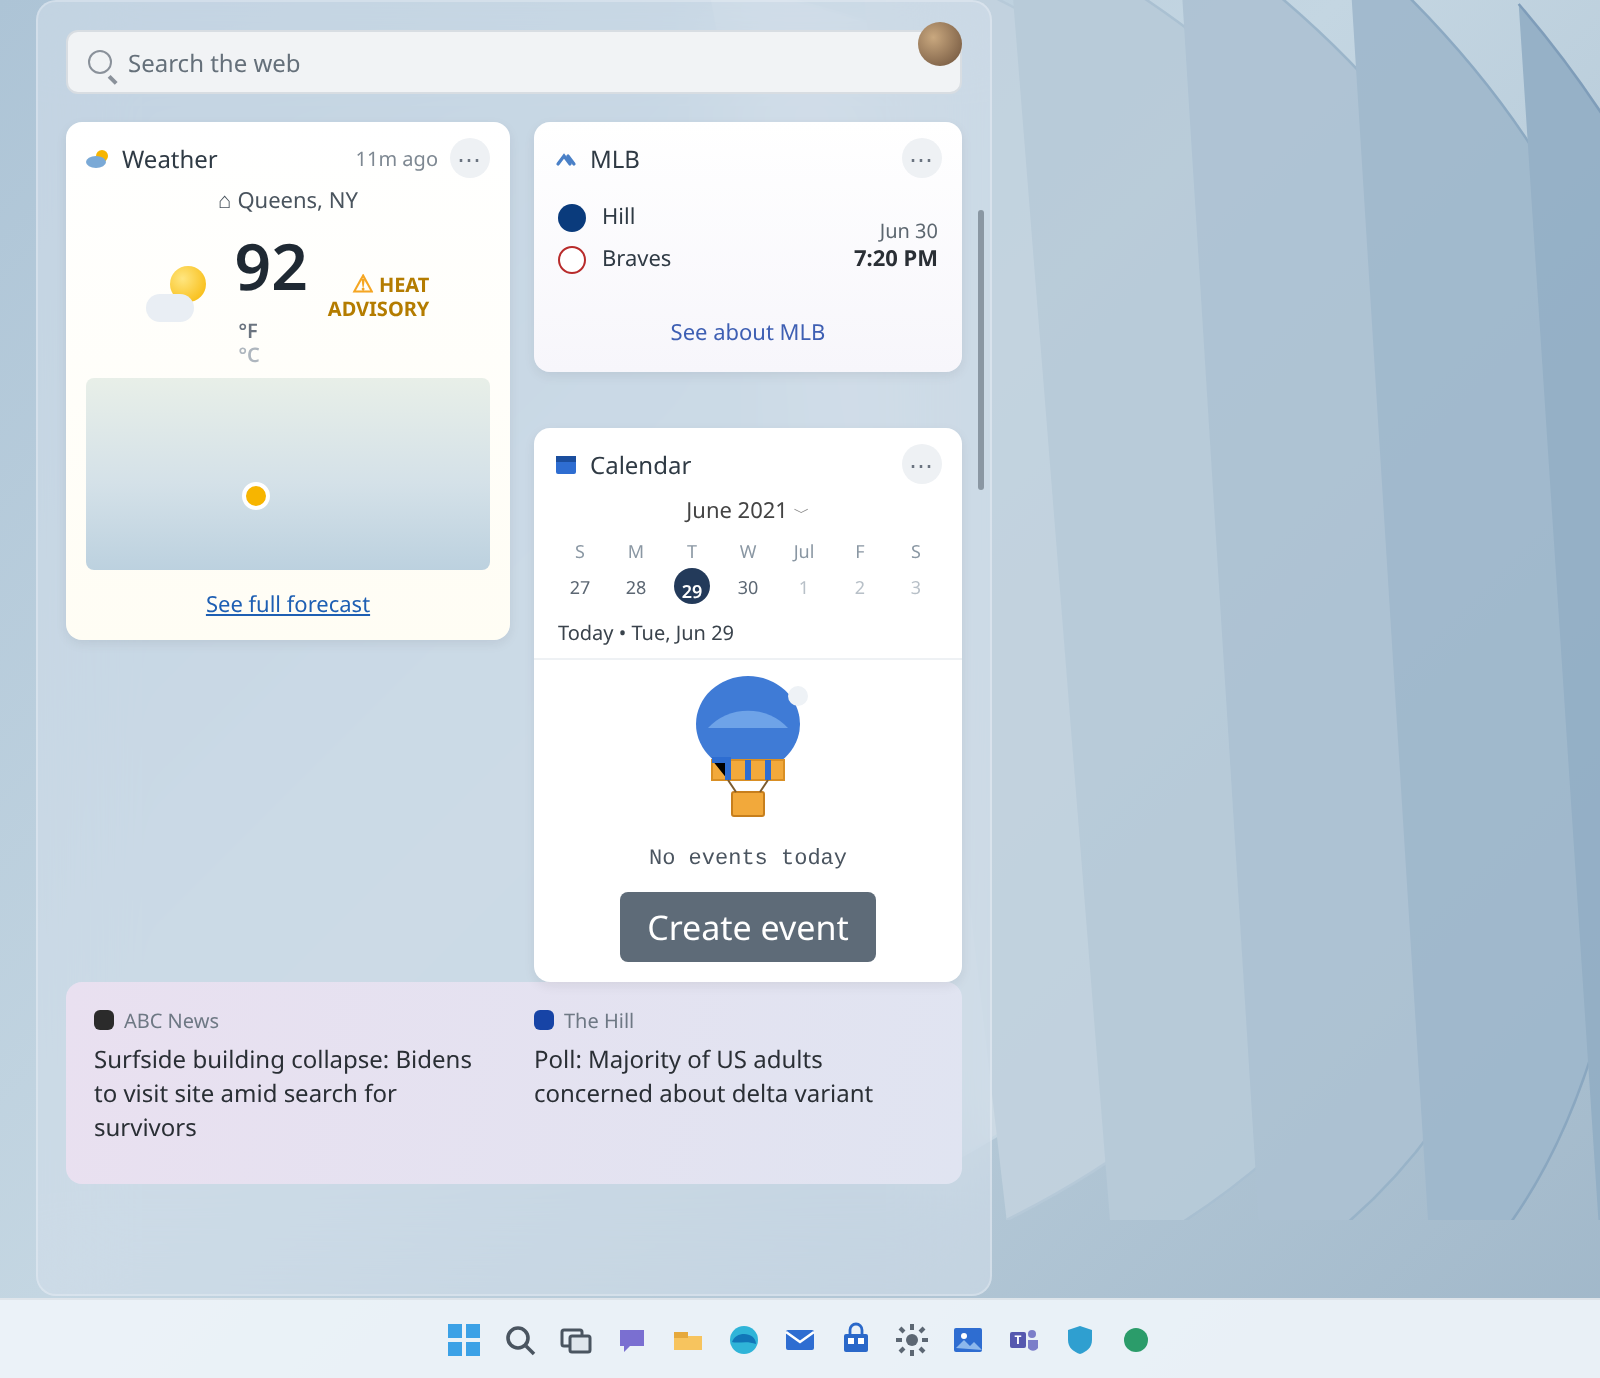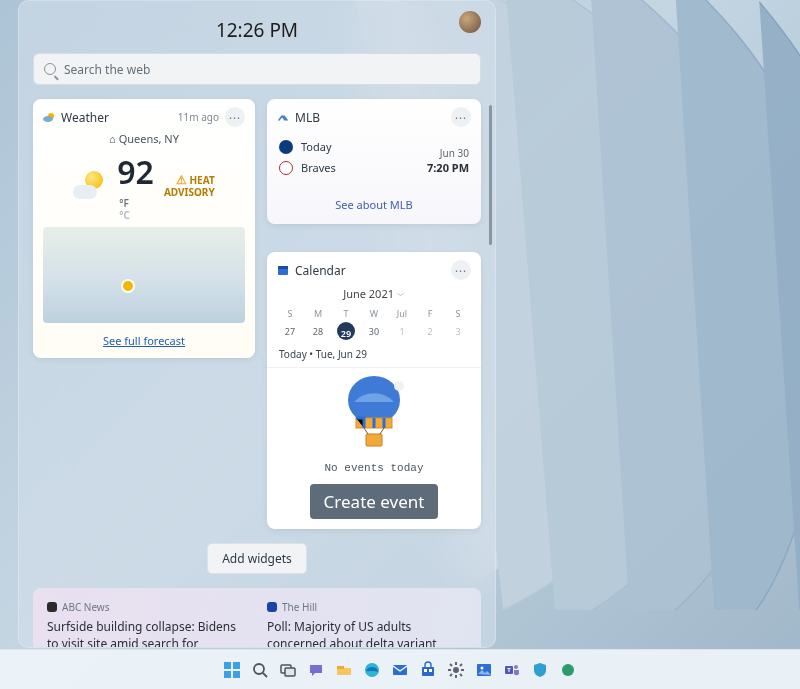--- a/index.html
+++ b/index.html
@@ -92,21 +92,20 @@
       <path d="M280 -10 Q470 120 460 310 Q470 540 320 630" stroke="#97b2c8" fill="#adc2d3"></path>
       <path d="M360 0 Q520 140 500 320 Q500 560 400 640" stroke="#87a5bf" fill="#9fb8cc"></path>
       <path d="M440 30 Q560 170 540 330 Q530 560 480 640" stroke="#7998b6" fill="#92aec5"></path>
     </g>
   </svg>
 </div>
 
 <div class="pane">
   <div class="scroll"></div>
   <div class="avatar"></div>
-  <div class="clock">12:26 PM</div>
 
   <div class="search">
     <span class="icn"></span>
     <span>Search the web</span>
   </div>
 
   <div class="grid">
     <div class="col colA">
 
       <div class="card w-card">
@@ -158,21 +157,21 @@
                 <path d="M2 9 L5 5 L8 9 M7 5 L10 9" stroke="#4a80c7" stroke-width="1.6" fill="none" stroke-linecap="round"></path>
               </svg>
             <span>MLB</span>
           </span>
           <span class="dots">⋯</span>
         </div>
         <div class="teams" style="display:flex;justify-content:space-between;align-items:center">
           <div>
             <div class="trow">
               <span class="logo" style="background:#0a3b7c"></span>
-              <span>Today</span>
+              <span>Hill</span>
             </div>
             <div class="trow">
               <span class="logo" style="background:#fff;border:1px solid #b82b2b"></span>
               <span>Braves</span>
             </div>
           </div>
           <div class="m-right">
             <span>Jun 30</span>
             <b>7:20 PM</b>
           </div>
@@ -221,21 +220,20 @@
           <rect x="27" y="60" width="16" height="12" rx="1" fill="#f2a93b" stroke="#c77f1d"></rect>
           <line x1="25" y1="54" x2="29" y2="60" stroke="#7b5a2e"></line>
           <line x1="45" y1="54" x2="41" y2="60" stroke="#7b5a2e"></line>
         </svg>
         <div class="noev">No events today</div>
         <button class="cbtn">Create event</button>
       </div>
     </div>
   </div>
 
-  <button class="addw">Add widgets</button>
 
   <div class="stories">
     <div class="stgrid" id="stgrid">
         <div class="story">
           <div class="src">
             <span class="srcdot" style="background:#2b2b2b"></span>
             <span>ABC News</span>
           </div>
           <div>Surfside building collapse: Bidens to visit site amid search for survivors</div>
         </div>

